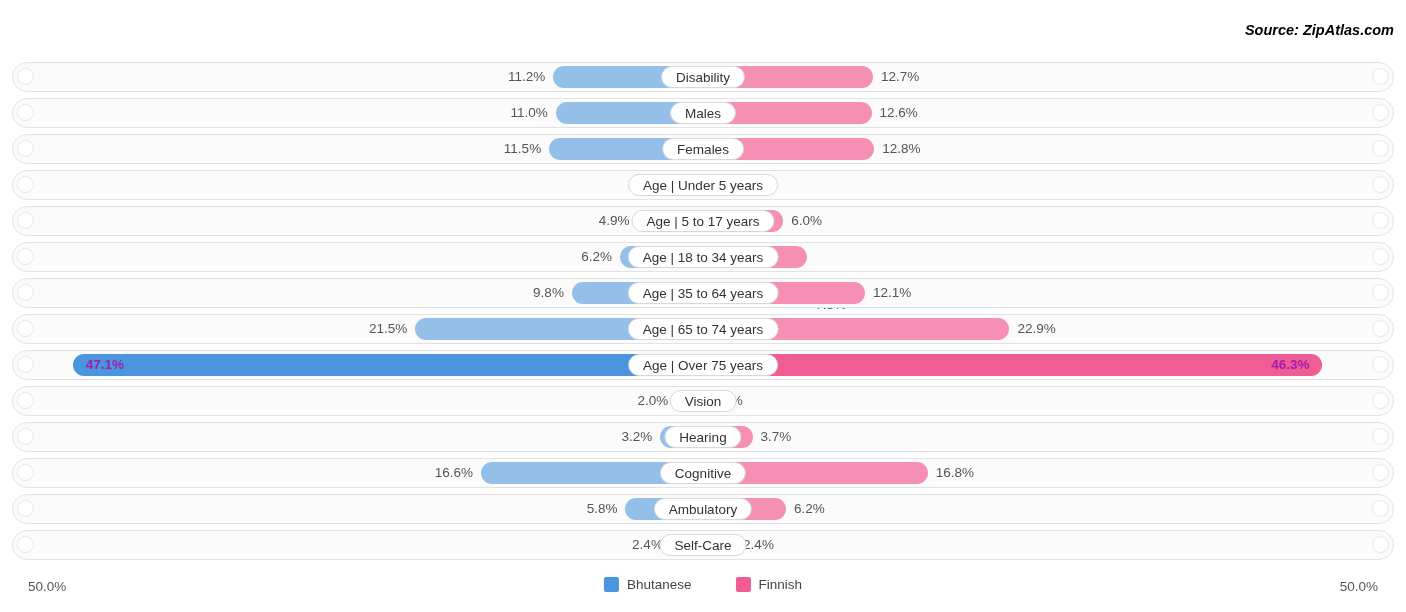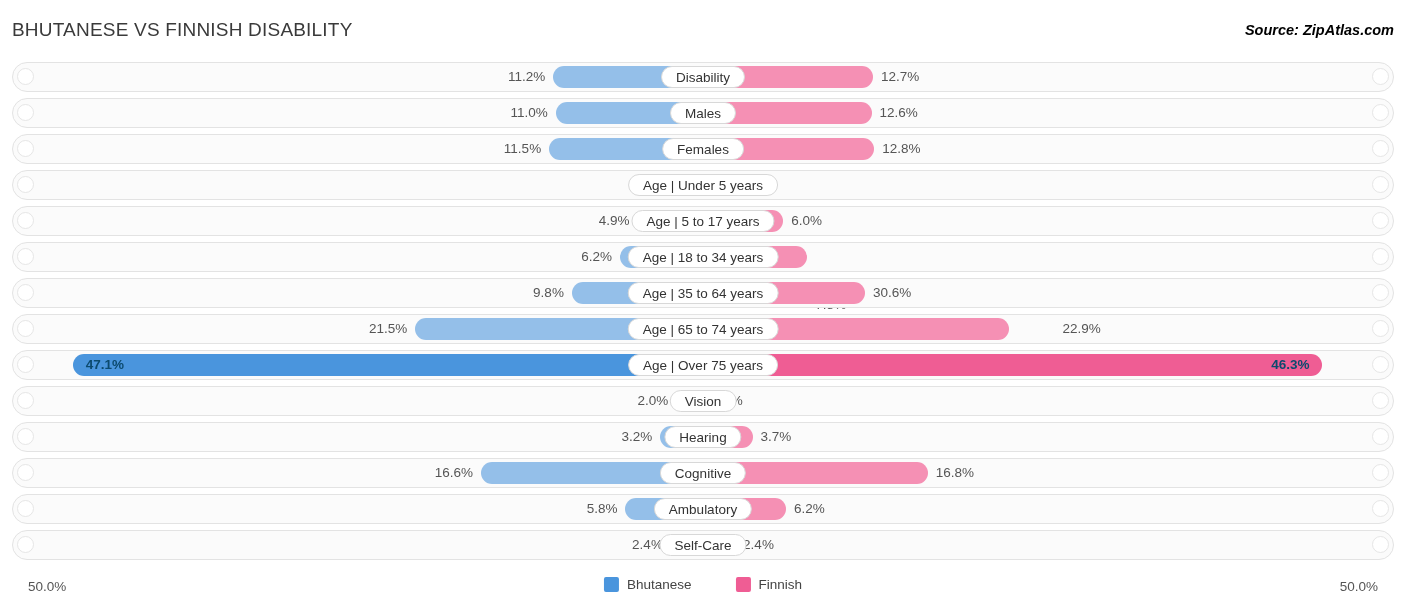--- a/index.html
+++ b/index.html
@@ -103,21 +103,21 @@
 
   .val {
     position: absolute;
     top: 6px;
     font-size: 13.5px;
     color: #555555;
     white-space: nowrap;
   }
   .val-left { text-align: right; }
   .val-right { text-align: left; }
-  .row.hi .val { color: #0c4a6e; font-weight: bold; }
+  .row.hi .val { color: #a21caf; font-weight: bold; }
 
   .label {
     position: absolute;
     left: 50%;
     top: 3px;
     transform: translateX(-50%);
     height: 22px;
     line-height: 21px;
     padding: 0 14px;
     border: 1px solid #d8d8d8;
@@ -166,21 +166,20 @@
     border-radius: 2px;
     display: inline-block;
   }
 </style>
 </head>
 <body>
 
 <div class="page">
 
   <div class="header">
-    <div class="title">BHUTANESE VS FINNISH DISABILITY</div>
     <div class="source">Source: ZipAtlas.com</div>
   </div>
 
   <div class="chart" id="chart-rows">
       <div class="row">
         <span class="cap-left"></span>
         <span class="cap-right"></span>
         <div class="track">
           <div class="bar bar-left" style="width: 149.856px;"></div>
           <div class="bar bar-right" style="width: 169.926px;"></div>
@@ -244,32 +243,32 @@
           <div class="label">Age | 18 to 34 years</div>
         </div>
       </div>
       <div class="row">
         <span class="cap-left"></span>
         <span class="cap-right"></span>
         <div class="track">
           <div class="bar bar-left" style="width: 131.124px;"></div>
           <div class="bar bar-right" style="width: 161.898px;"></div>
           <div class="val val-left" style="right: 807.124px;">9.8%</div>
-          <div class="val val-right" style="left: 837.898px;">30.6%</div>
+          <div class="val val-right" style="left: 837.898px;">12.1%</div>
           <div class="label">Age | 35 to 64 years</div>
         </div>
       </div>
       <div class="row">
         <span class="cap-left"></span>
         <span class="cap-right"></span>
         <div class="track">
           <div class="bar bar-left" style="width: 287.67px;"></div>
           <div class="bar bar-right" style="width: 306.402px;"></div>
           <div class="val val-left" style="right: 963.67px;">21.5%</div>
-          <div class="val val-right" style="left: 982.402px; margin-left: 45px;">22.9%</div>
+          <div class="val val-right" style="left: 982.402px;">22.9%</div>
           <div class="label">Age | 65 to 74 years</div>
         </div>
       </div>
       <div class="row hi">
         <span class="cap-left"></span>
         <span class="cap-right"></span>
         <div class="track">
           <div class="bar bar-left" style="width: 630.198px;"></div>
           <div class="bar bar-right" style="width: 619.494px;"></div>
           <div class="val val-left" style="left: 50.802px;">47.1%</div>

